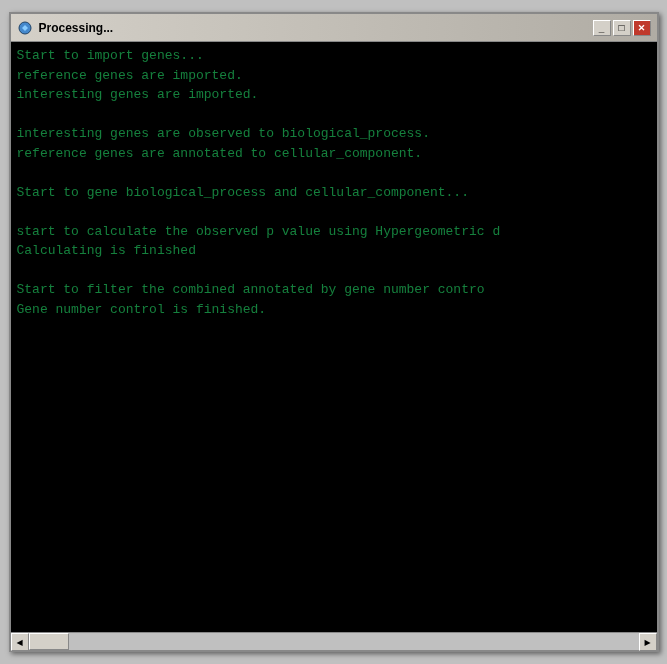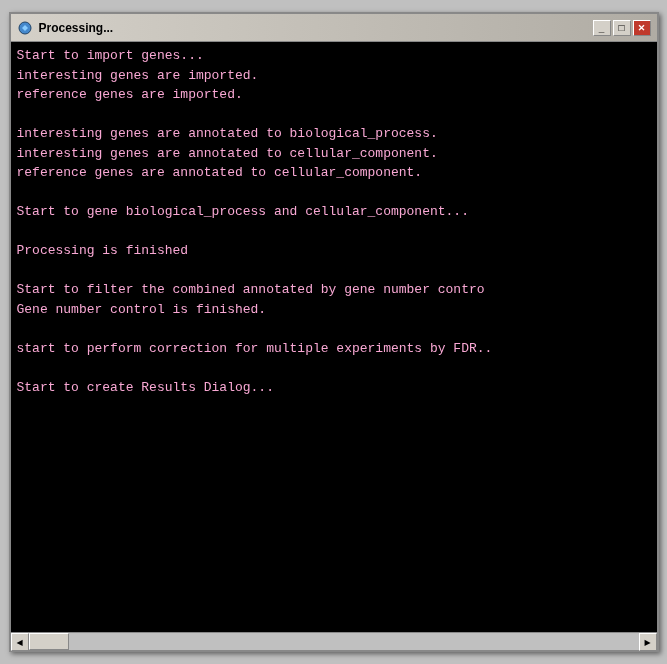--- a/index.html
+++ b/index.html
@@ -80,21 +80,21 @@
       font-size: 9px;
     }
 
     .console-area {
       flex: 1;
       background: #000;
       padding: 4px 6px;
       overflow: hidden;
       font-family: 'Courier New', Courier, monospace;
       font-size: 13px;
-      color: #f9a8d4;
+      color: #15803d;
       line-height: 1.5;
     }
 
     .console-line {
       white-space: pre;
     }
 
     .console-line.empty {
       height: 1.5em;
     }
@@ -163,37 +163,35 @@
     <div class="title-bar-buttons">
       <div class="title-btn">_</div>
       <div class="title-btn">□</div>
       <div class="title-btn close">✕</div>
     </div>
   </div>
 
   <div class="main-content">
     <div class="console-area" id="console-output">
     <div class="console-line">Start to import genes...</div>
+        <div class="console-line">reference genes are imported.</div>
         <div class="console-line">interesting genes are imported.</div>
-        <div class="console-line">reference genes are imported.</div>
-        <div class="console-line empty"></div>
-        <div class="console-line">interesting genes are annotated to biological_process.</div>
-        <div class="console-line">interesting genes are annotated to cellular_component.</div>
+        <div class="console-line empty"></div>
+        <div class="console-line">interesting genes are observed to biological_process.</div>
         <div class="console-line">reference genes are annotated to cellular_component.</div>
         <div class="console-line empty"></div>
         <div class="console-line">Start to gene biological_process and cellular_component...</div>
         <div class="console-line empty"></div>
-        <div class="console-line">Processing is finished</div>
+        <div class="console-line">start to calculate the observed p value using Hypergeometric d</div>
+        <div class="console-line">Calculating is finished</div>
         <div class="console-line empty"></div>
         <div class="console-line">Start to filter the combined annotated by gene number contro</div>
         <div class="console-line">Gene number control is finished.</div>
         <div class="console-line empty"></div>
-        <div class="console-line">start to perform correction for multiple experiments by FDR..</div>
-        <div class="console-line empty"></div>
-        <div class="console-line">Start to create Results Dialog...</div>
+        <div class="console-line empty"></div>
       </div>
   </div>
 
   <div class="scrollbar-area">
     <div class="scroll-btn">◀</div>
     <div class="scroll-track">
       <div class="scroll-thumb"></div>
     </div>
     <div class="scroll-btn">▶</div>
   </div>

